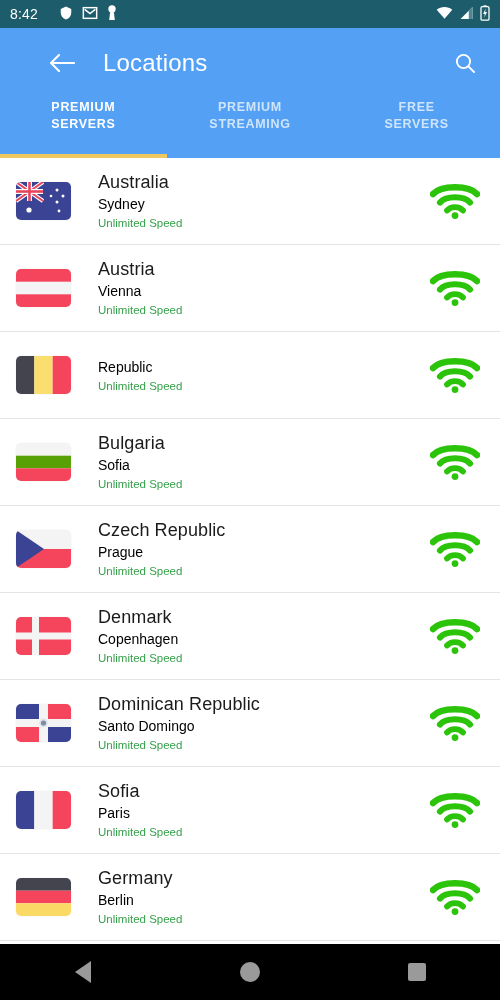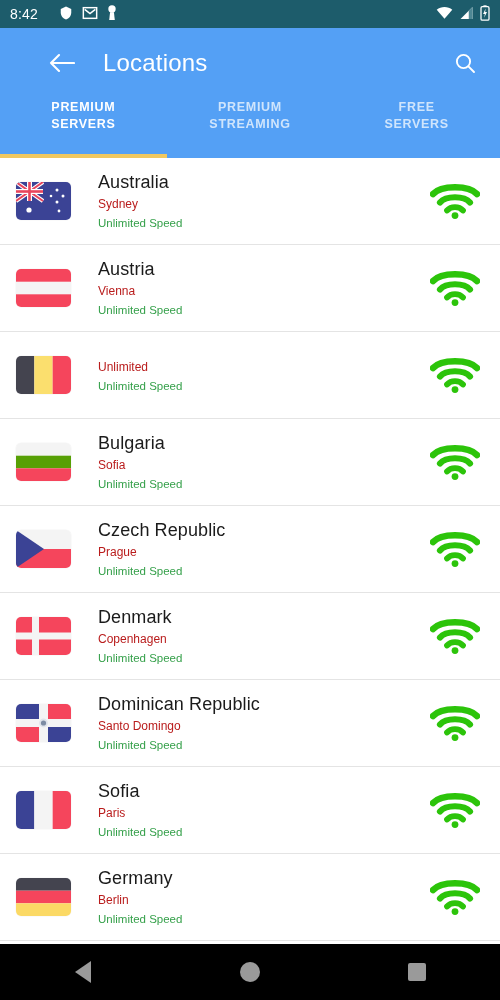--- a/index.html
+++ b/index.html
@@ -51,21 +51,21 @@
     padding:16px 16px; border-bottom:1px solid #e4e4e4; position:relative;
     background:#fff; cursor:pointer;
   }
   .row.partial{ height:12px; border-bottom:none; overflow:hidden; }
   .flag{
     width:55px; height:38px; border-radius:5px; overflow:hidden;
     position:relative; flex:0 0 55px; box-shadow:0 0 0 .5px rgba(0,0,0,.04);
   }
   .texts{ margin-left:27px; flex:1; min-width:0; }
   .country{ font-size:18px; color:#1b1b1b; line-height:23px; letter-spacing:.1px; }
-  .city{ font-size:12px; color:#b91c1c; line-height:21px; }
+  .city{ font-size:14px; color:#000000; line-height:21px; }
   .speed{ font-size:11.5px; color:#3aa košice; }
   .speed{ font-size:11.5px; color:#35a04a; line-height:16px; }
   .wifi{ width:58px; height:44px; flex:0 0 58px; display:flex; align-items:center; justify-content:center; }
 
   
   .navbar{
     position:absolute; bottom:0; left:0; width:500px; height:56px;
     background:#000; display:flex; align-items:center; justify-content:space-around;
   }
   .nav-btn{ width:60px; height:40px; display:flex; align-items:center; justify-content:center; cursor:pointer; }
@@ -217,21 +217,21 @@
   </svg>
       </div>
     </div>
     <div class="row">
       <div class="flag"><svg width="55" height="38" viewBox="0 0 55 38" preserveAspectRatio="none">
           <rect width="18.33" height="38" fill="#44444f"></rect>
        <rect x="18.33" width="18.33" height="38" fill="#fbdf6e"></rect>
        <rect x="36.66" width="18.34" height="38" fill="#f5455c"></rect>
         </svg></div>
      <div class="texts">
-       <div class="city">Unlimited</div>
+       <div class="city">Republic</div>
        <div class="speed">Unlimited Speed</div>
      </div>
      <div class="wifi">
         <svg width="50" height="38" viewBox="0 0 50 38">
     <g fill="none" stroke="#2cc40a" stroke-linecap="round">
       <path d="M3 12 C11 3 39 3 47 12" stroke-width="6.4"></path>
       <path d="M10 20.5 C16 13.5 34 13.5 40 20.5" stroke-width="6.2"></path>
       <path d="M17 28.5 C21 24 29 24 33 28.5" stroke-width="5.8"></path>
     </g>
     <circle cx="25" cy="33.6" r="3.4" fill="#2cc40a"></circle>

